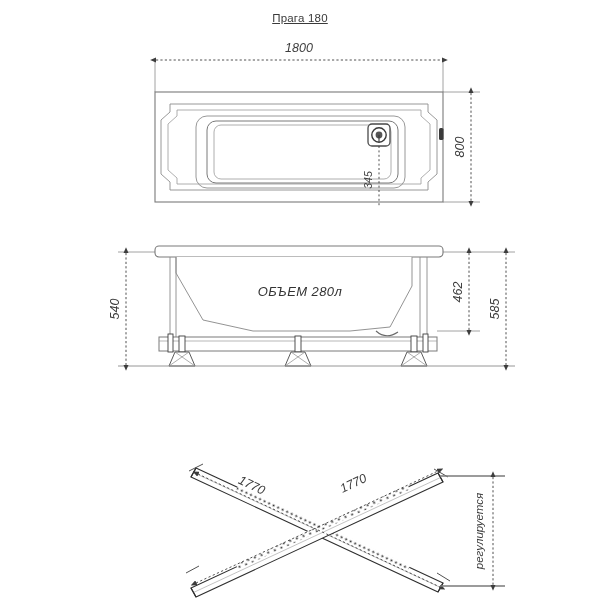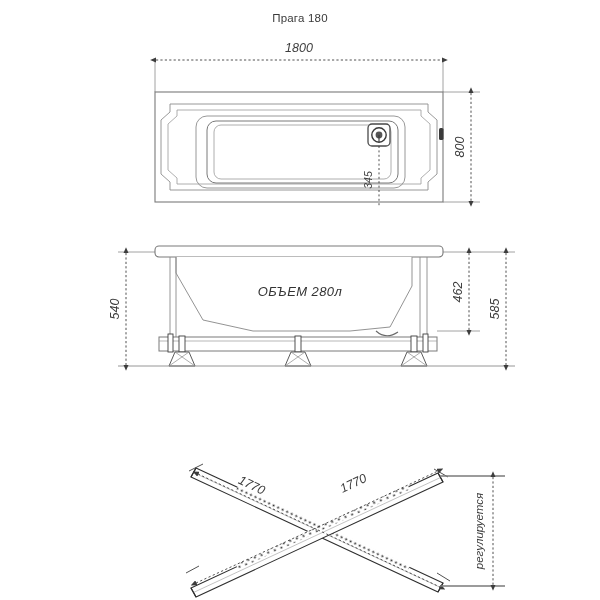--- a/index.html
+++ b/index.html
@@ -22,20 +22,21 @@
   }
   .title {
     position: absolute;
     left: 0;
     top: 12px;
     width: 600px;
     text-align: center;
     font-size: 11.5px;
     color: #3a3a3a;
     letter-spacing: 0.2px;
+    text-decoration: underline;
   }
   svg { display: block; }
   .dimtxt {
     font-family: "Liberation Sans", sans-serif;
     font-style: italic;
     font-size: 12.5px;
     fill: #3d3d3d;
   }
   .dimtxt-sm {
     font-family: "Liberation Sans", sans-serif;

